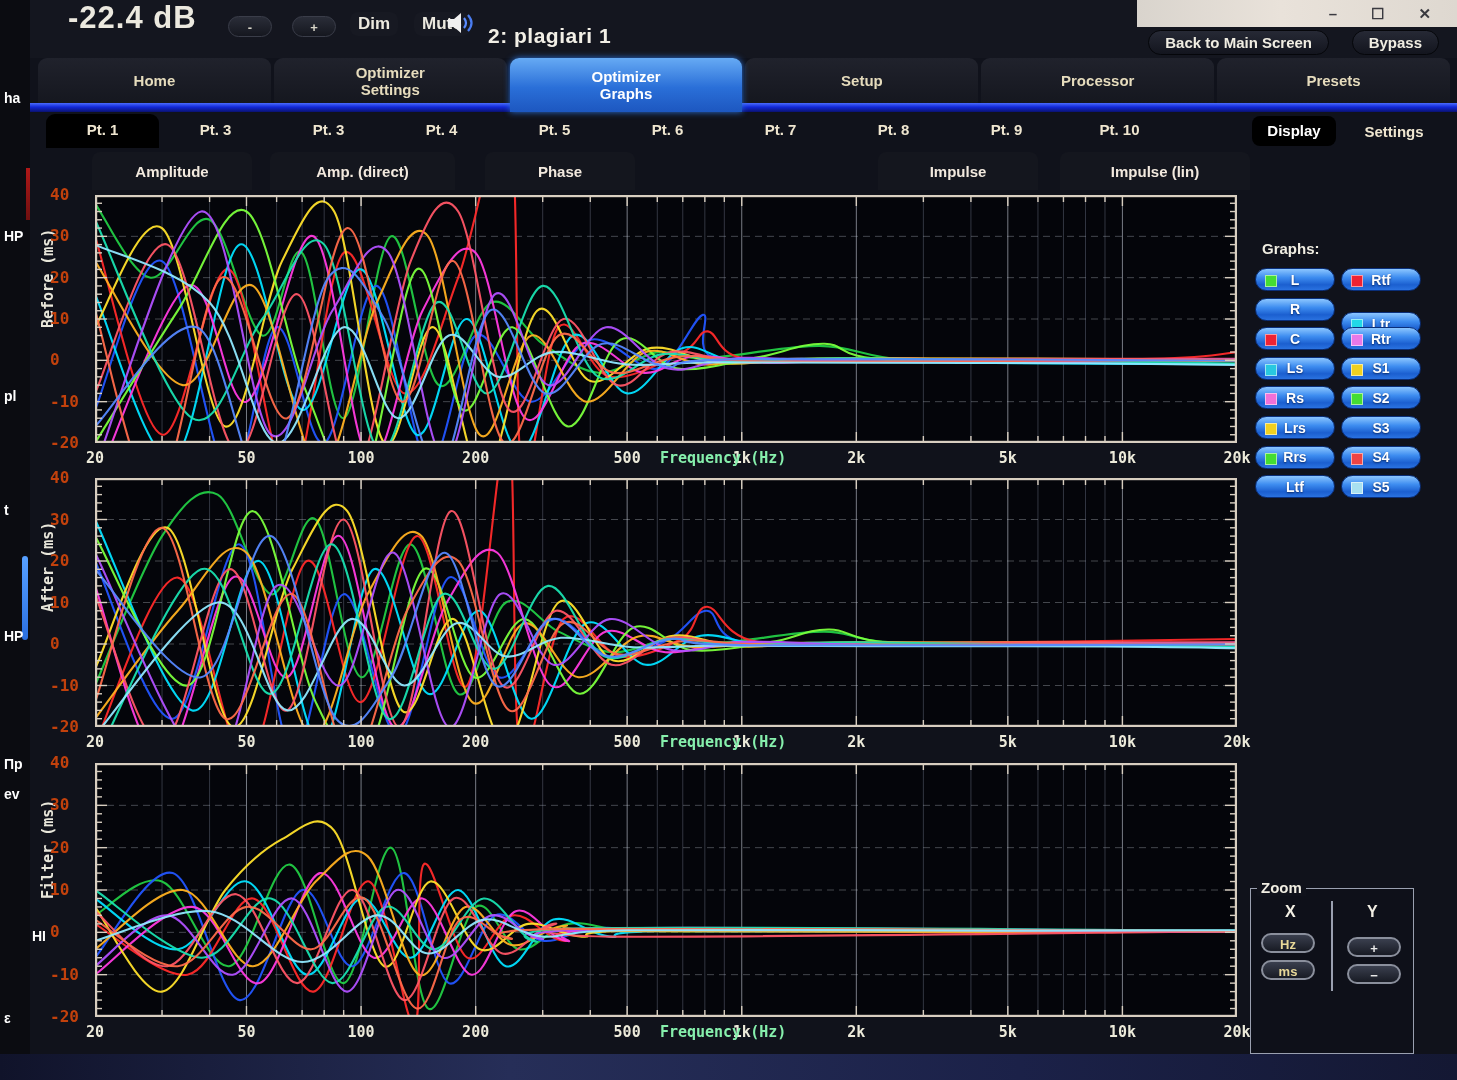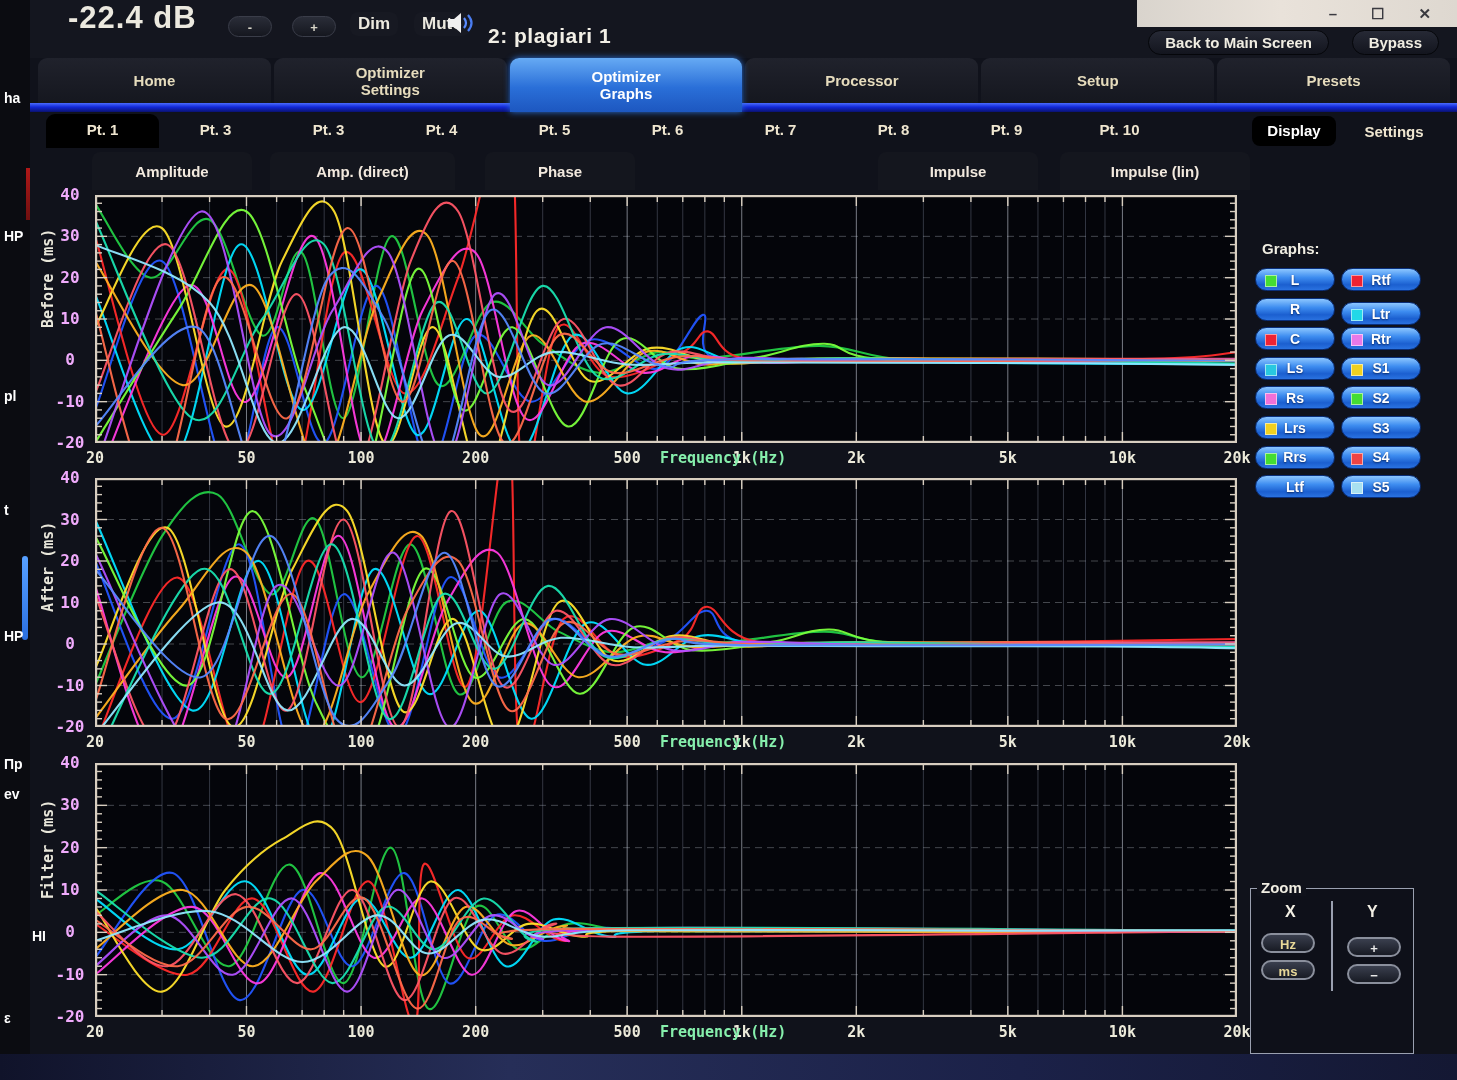--- a/index.html
+++ b/index.html
@@ -40,21 +40,21 @@
     color:#fff;font-weight:bold;font-size:15px;text-align:center;line-height:29px;}
   #settings-tab{position:absolute;left:1316px;top:118px;width:96px;height:28px;color:#efe6d0;font-weight:bold;font-size:15px;text-align:center;line-height:27px;}
   
   .gtab{position:absolute;top:152px;height:38px;color:#f2e9de;font-weight:bold;font-size:15px;
     display:flex;align-items:center;justify-content:center;background:#14161e;border-radius:8px 8px 0 0;}
   .gtab.active{background:#1b1e29;border:1px solid #3c4150;border-bottom:none;}
   .red-dot{width:14px;height:14px;border-radius:50%;background:radial-gradient(circle at 35% 30%,#ff5030,#c01505);margin-right:4px;}
   
   .y-title{position:absolute;color:#e8e6da;font-family:"DejaVu Sans Mono",monospace;font-weight:bold;font-size:15px;
     transform:rotate(-90deg);transform-origin:center;white-space:nowrap;}
-  .ytick{position:absolute;color:#f0abfc;font-family:"DejaVu Sans Mono",monospace;font-weight:bold;font-size:16px;text-align:center;width:40px;}
+  .ytick{position:absolute;color:#c2410c;font-family:"DejaVu Sans Mono",monospace;font-weight:bold;font-size:16px;text-align:left;width:40px;}
   .xtick{position:absolute;color:#eceada;font-family:"DejaVu Sans Mono",monospace;font-weight:bold;font-size:15px;transform:translateX(-50%);}
   .xaxis-label{position:absolute;color:#86efac;font-family:"DejaVu Sans Mono",monospace;font-weight:bold;font-size:15px;transform:translateX(-50%);}
   .plot-svg{position:absolute;background:#04050a;}
   
   .side-label{position:absolute;color:#f0ede2;font-weight:bold;font-size:15px;}
   .chan-btn{position:absolute;width:80px;height:23px;border-radius:12px;border:1px solid #0a2f7a;
     background:linear-gradient(#8cc6ff,#3e8df0 40%,#1b5fd0 75%,#2a72e0);display:flex;align-items:center;justify-content:center;
     color:#fff;font-weight:bold;font-size:14px;text-shadow:0 1px 2px #0a2a66;}
   .chan-swatch{position:absolute;left:9px;top:6px;width:10px;height:10px;border:1px solid rgba(255,255,255,.55);}
   .groupbox{position:absolute;border:1px solid #9aa0b0;background:rgba(10,12,18,.2);}
@@ -111,22 +111,22 @@
     <span>☐</span>
     <span>✕</span>
   </div>
 
   <div id="nav-tabs">
     <div class="nav-tab">Home</div>
     <div class="nav-tab">Optimizer
 Settings</div>
     <div class="nav-tab active">Optimizer
 Graphs</div>
+    <div class="nav-tab">Setup</div>
     <div class="nav-tab">Processor</div>
-    <div class="nav-tab">Setup</div>
     <div class="nav-tab">Presets</div>
   </div>
   <div id="blue-bar"></div>
 
   <div id="pt-row">
     <div class="pt-tab active">Pt. 1</div>
     <div class="pt-tab">Pt. 3</div>
     <div class="pt-tab">Pt. 3</div>
     <div class="pt-tab">Pt. 4</div>
     <div class="pt-tab">Pt. 5</div>
@@ -747,21 +747,21 @@
         <span>L</span>
         <span class="chan-swatch" style="background: rgb(68, 221, 51);"></span>
       </button>
       <button class="chan-btn" style="left: 1311px; top: 268px;">
         <span>Rtf</span>
         <span class="chan-swatch" style="background: rgb(238, 34, 51);"></span>
       </button>
       <button class="chan-btn" style="left: 1225px; top: 297.6px;">
         <span>R</span>
       </button>
-      <button class="chan-btn" style="left: 1311px; top: 302px;">
+      <button class="chan-btn" style="left: 1311px; top: 312px;">
         <span>Ltr</span>
         <span class="chan-swatch" style="background: rgb(34, 216, 232);"></span>
       </button>
       <button class="chan-btn" style="left: 1225px; top: 327.2px;">
         <span>C</span>
         <span class="chan-swatch" style="background: rgb(238, 34, 51);"></span>
       </button>
       <button class="chan-btn" style="left: 1311px; top: 327.2px;">
         <span>Rtr</span>
         <span class="chan-swatch" style="background: rgb(232, 120, 232);"></span>

